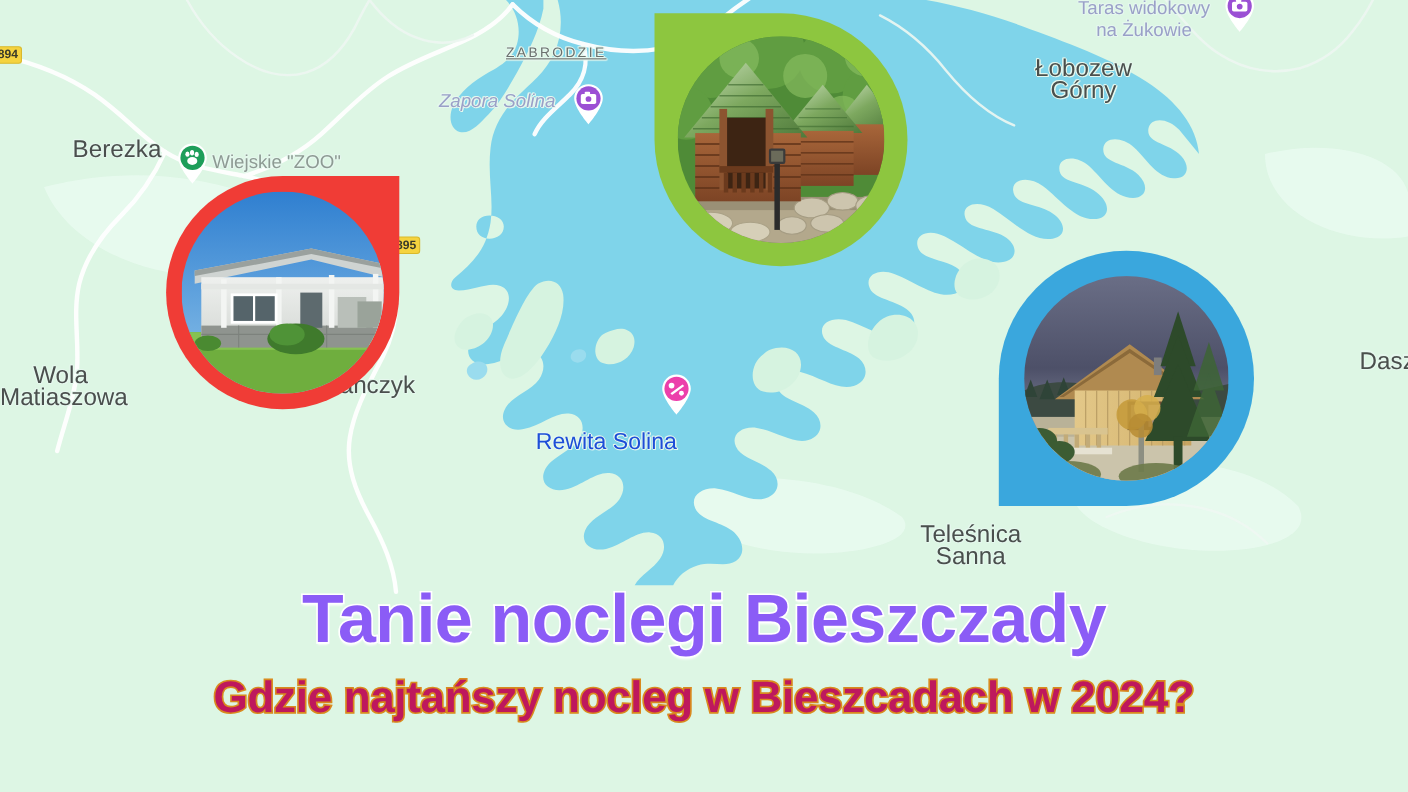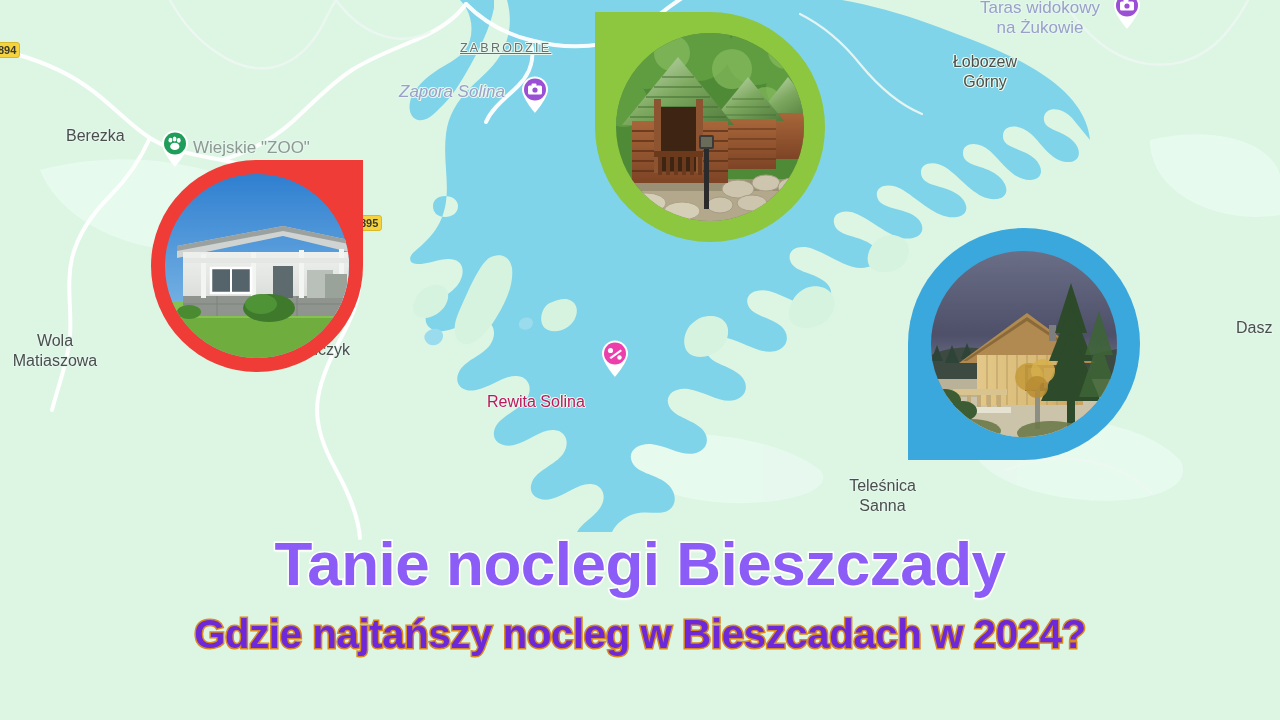--- a/index.html
+++ b/index.html
@@ -22,41 +22,41 @@
     left: 0; top: 0;
     width: 1280px;
     height: 720px;
   }
   .map-svg { display: block; width: 1280px; height: 720px; }
 
   
   .map-label {
     position: absolute;
     color: #4a4f4d;
-    font-size: 16px;
+    font-size: 22px;
     line-height: 20px;
     white-space: pre;
     text-shadow:
        1px  0 0 rgba(230,248,238,.95),
       -1px  0 0 rgba(230,248,238,.95),
        0  1px 0 rgba(230,248,238,.95),
        0 -1px 0 rgba(230,248,238,.95),
        1px  1px 0 rgba(230,248,238,.95),
       -1px -1px 0 rgba(230,248,238,.95);
     pointer-events: none;
   }
   .map-label.small-caps {
     font-size: 12.5px;
     letter-spacing: 2.2px;
     color: #6b706e;
   }
   .map-label.center { text-align: center; }
   .map-label.poi-purple { color: #9aa0c8; font-size: 17px; }
   .map-label.poi-green  { color: #8d9a93; font-size: 17px; }
-  .map-label.poi-pink   { color: #be185d; font-size: 16px; margin-top: 44px; }
+  .map-label.poi-pink   { color: #1d4ed8; font-size: 21px; margin-top: 44px; }
 
   
   .poi-pin {
     position: absolute;
     width: 30px;
     height: 38px;
   }
   .poi-pin svg { display: block; }
 
   
@@ -111,21 +111,21 @@
     color: #8b5cf6;
     -webkit-text-stroke: 3px #ffffff;
     paint-order: stroke fill;
     text-shadow: 0 2px 2px rgba(255,255,255,.8);
   }
   .subheadline {
     top: 612px;
     font-size: 40px;
     font-weight: bold;
     letter-spacing: -0.3px;
-    color: #6d28d9;
+    color: #be185d;
     -webkit-text-stroke: 3px #d98a1e;
     paint-order: stroke fill;
   }
 </style>
 </head>
 <body>
 
 <div class="stage">
 
   <div class="map-layer">

